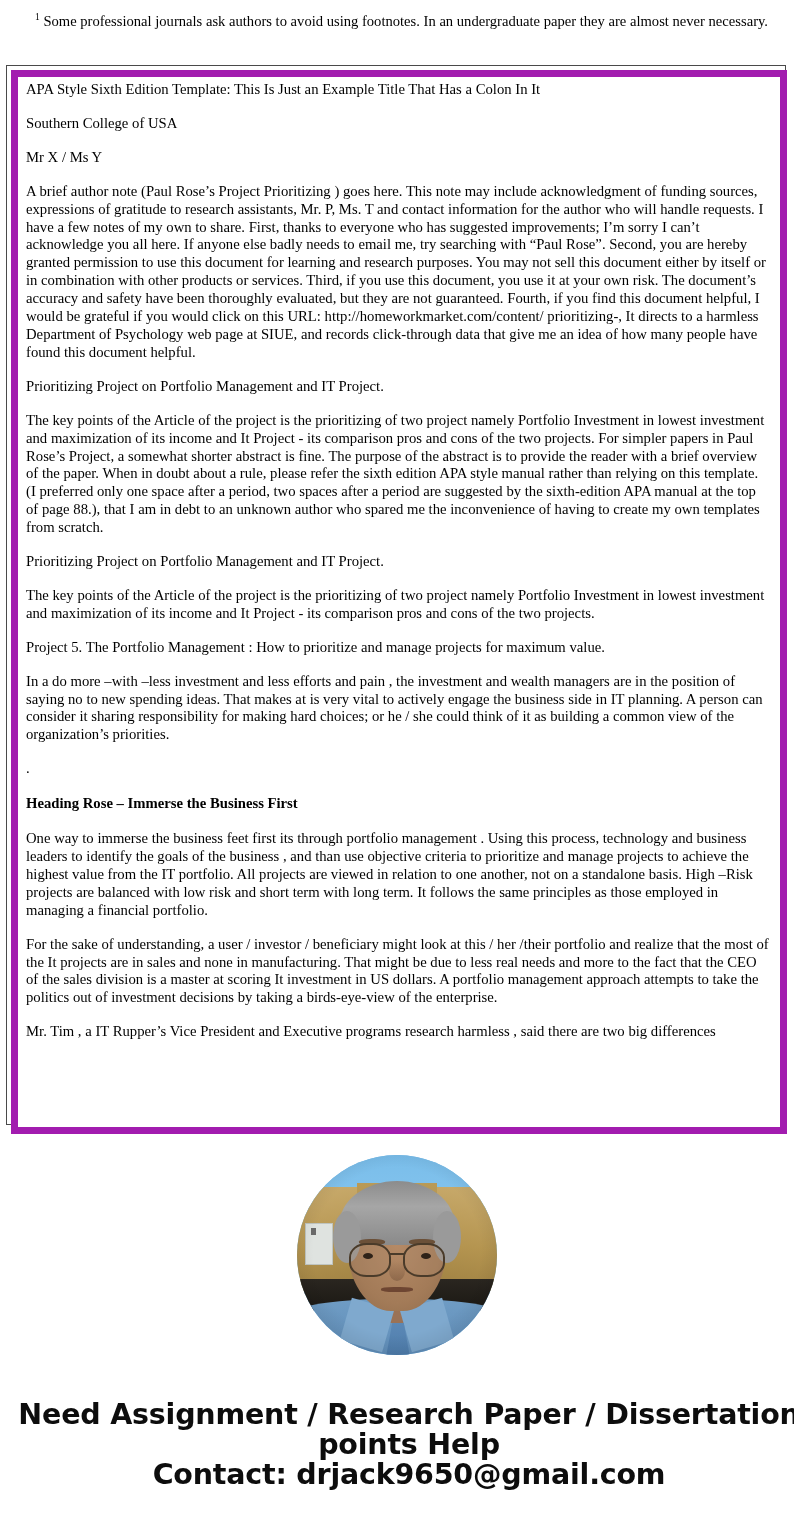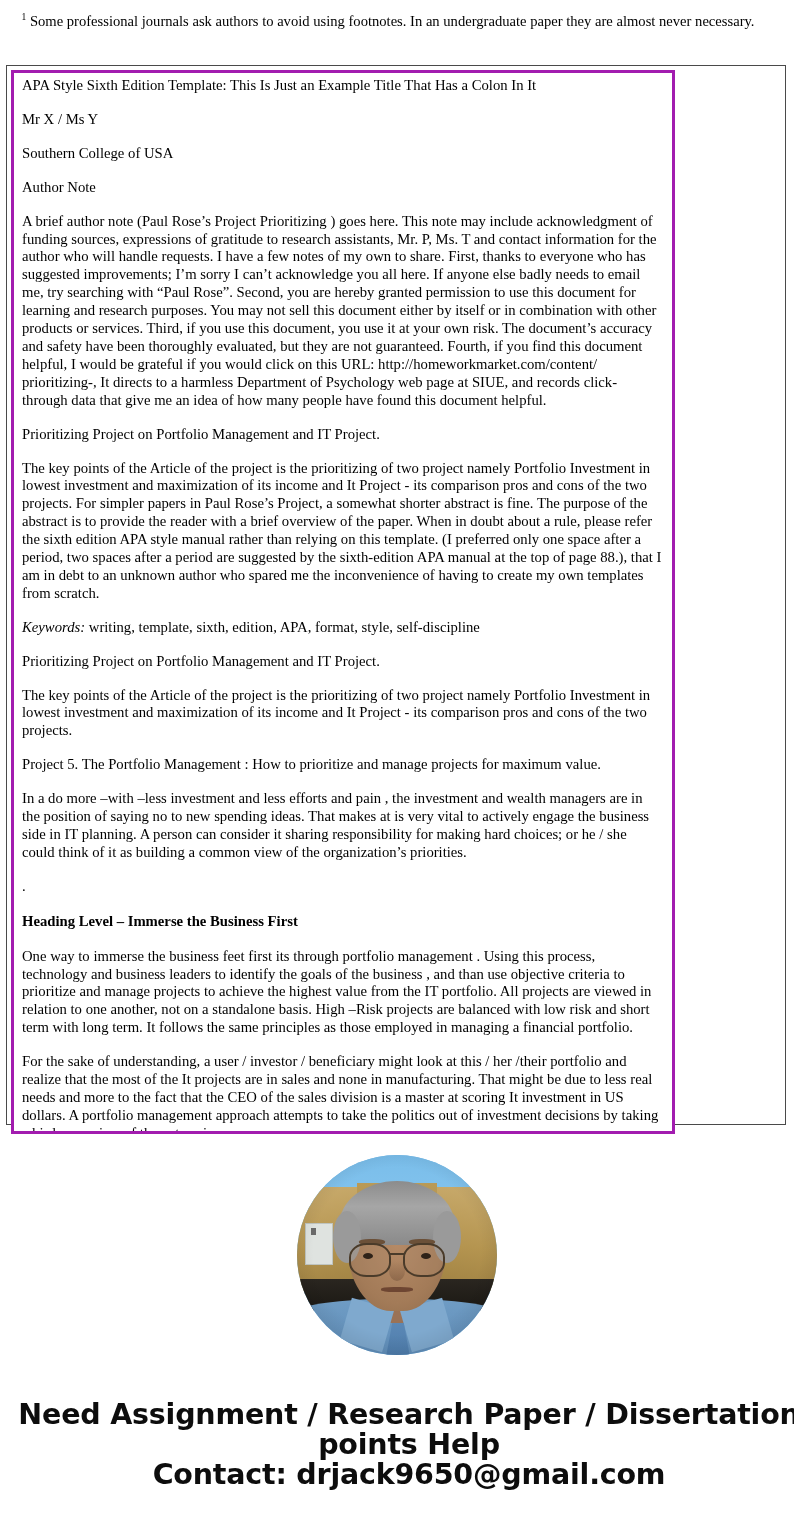--- a/index.html
+++ b/index.html
@@ -18,21 +18,21 @@
   }
 
   
   .footnote {
     position: absolute;
     left: 8px;
     top: 12px;
     width: 760px;
     font-size: 14.6px;
     line-height: 19.5px;
-    text-align: center;
+    text-align: right;
   }
   .footnote sup {
     font-size: 9.5px;
     vertical-align: super;
     line-height: 0;
   }
 
   
   .doc-outer {
     position: absolute;
@@ -41,23 +41,23 @@
     width: 780px;
     height: 1060px;
     border: 1px solid #4a4a4a;
     box-sizing: border-box;
     background: #ffffff;
   }
   .doc-inner {
     position: absolute;
     left: 4px;
     top: 4px;
-    width: 664px;
+    width: 776px;
     height: 1064px;
-    border: 3px solid #a21caf;
+    border: 7px solid #a21caf;
     box-sizing: border-box;
     background: #ffffff;
     overflow: hidden;
   }
   .doc-body {
     padding: 4px 10px 0 8px;
     font-size: 14.7px;
     line-height: 17.9px;
   }
   .doc-body p {
@@ -238,45 +238,43 @@
   <sup>1</sup>
   <span>Some professional journals ask authors to avoid using footnotes. In an undergraduate paper they are almost never necessary.</span>
 </div>
 
 <div class="doc-outer">
   <div class="doc-inner">
     <div class="doc-body">
 
       <p>APA Style Sixth Edition Template: This Is Just an Example Title That Has a Colon In It</p>
 
+      <p>Southern College of USA</p>
+
       <p>Mr X / Ms Y</p>
 
-      <p>Southern College of USA</p>
-
-      <p>Author Note</p>
 
       <p>A brief author note (Paul Rose’s Project Prioritizing ) goes here. This note may include acknowledgment of funding sources, expressions of gratitude to research assistants, Mr. P, Ms. T and contact information for the author who will handle requests. I have a few notes of my own to share. First, thanks to everyone who has suggested improvements; I’m sorry I can’t acknowledge you all here. If anyone else badly needs to email me, try searching with “Paul Rose”. Second, you are hereby granted permission to use this document for learning and research purposes. You may not sell this document either by itself or in combination with other products or services. Third, if you use this document, you use it at your own risk. The document’s accuracy and safety have been thoroughly evaluated, but they are not guaranteed. Fourth, if you find this document helpful, I would be grateful if you would click on this URL: http://homeworkmarket.com/content/ prioritizing-, It directs to a harmless Department of Psychology web page at SIUE, and records click-through data that give me an idea of how many people have found this document helpful.</p>
 
       <p>Prioritizing Project on Portfolio Management and IT Project.</p>
 
       <p>The key points of the Article of the project is the prioritizing of two project namely Portfolio Investment in lowest investment and maximization of its income and It Project - its comparison pros and cons of the two projects. For simpler papers in Paul Rose’s Project, a somewhat shorter abstract is fine. The purpose of the abstract is to provide the reader with a brief overview of the paper. When in doubt about a rule, please refer the sixth edition APA style manual rather than relying on this template. (I preferred only one space after a period, two spaces after a period are suggested by the sixth-edition APA manual at the top of page 88.), that I am in debt to an unknown author who spared me the inconvenience of having to create my own templates from scratch.</p>
 
-      <p><span class="kw-label">Keywords:</span><span> writing, template, sixth, edition, APA, format, style, self-discipline</span></p>
 
       <p>Prioritizing Project on Portfolio Management and IT Project.</p>
 
       <p>The key points of the Article of the project is the prioritizing of two project namely Portfolio Investment in lowest investment and maximization of its income and It Project - its comparison pros and cons of the two projects.</p>
 
       <p>Project 5. The Portfolio Management : How to prioritize and manage projects for maximum value.</p>
 
       <p>In a do more –with –less investment and less efforts and pain , the investment and wealth managers are in the position of saying no to new spending ideas. That makes at is very vital to actively engage the business side in IT planning. A person can consider it sharing responsibility for making hard choices; or he / she could think of it as building a common view of the organization’s priorities.</p>
 
       <p class="dot">.</p>
 
-      <p class="heading">Heading Level – Immerse the Business First</p>
+      <p class="heading">Heading Rose – Immerse the Business First</p>
 
 
       <p>One way to immerse the business feet first its through portfolio management . Using this process, technology and business leaders to identify the goals of the business , and than use objective criteria to prioritize and manage projects to achieve the highest value from the IT portfolio. All projects are viewed in relation to one another, not on a standalone basis. High –Risk projects are balanced with low risk and short term with long term. It follows the same principles as those employed in managing a financial portfolio.</p>
 
       <p>For the sake of understanding, a user / investor / beneficiary might look at this / her /their portfolio and realize that the most of the It projects are in sales and none in manufacturing. That might be due to less real needs and more to the fact that the CEO of the sales division is a master at scoring It investment in US dollars. A portfolio management approach attempts to take the politics out of investment decisions by taking a birds-eye-view of the enterprise.</p>
 
       <p class="clipline">Mr. Tim , a IT Rupper’s Vice President and Executive programs research harmless , said there are two big differences</p>
 
     </div>
   </div>

